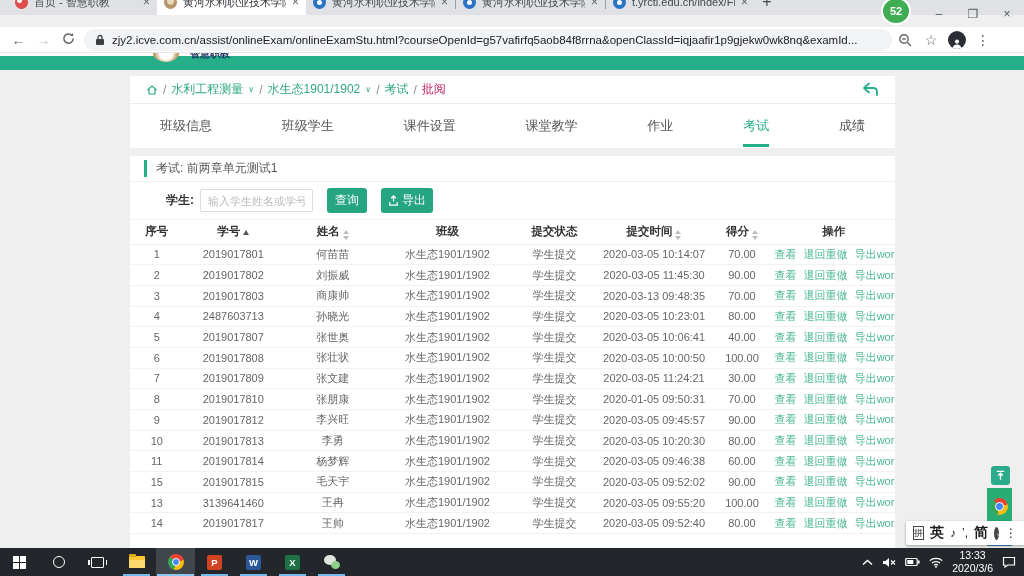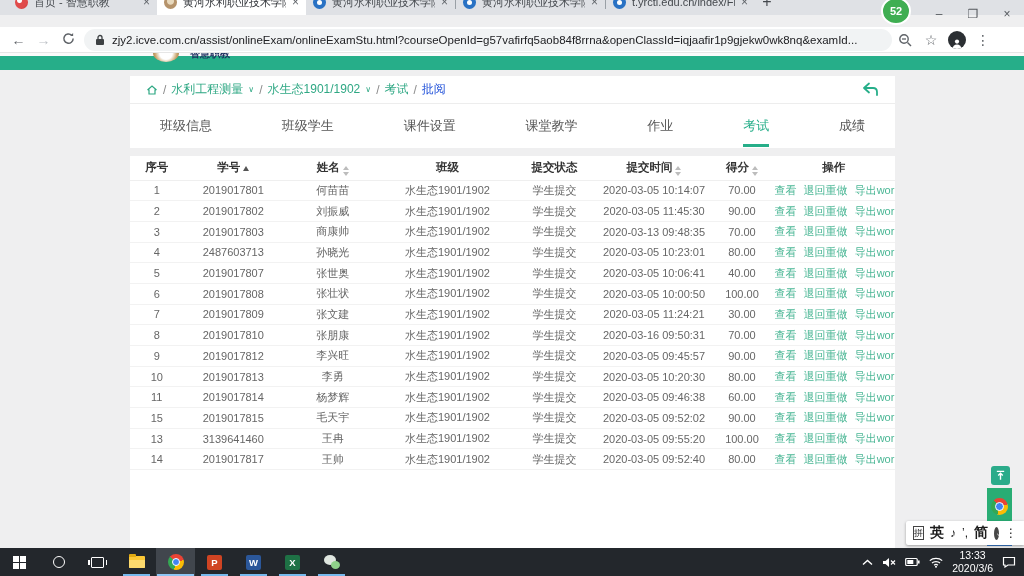--- a/index.html
+++ b/index.html
@@ -37,21 +37,21 @@
 .sliver { height:3px; background:#fafafa; }
 .greenbar { height:14px; background:#26ae89; }
 .sitelogo { position:absolute; left:153px; top:-9px; width:26px; height:18px; border-radius:50%; background:radial-gradient(circle,#fff 40%,#c8a36a 70%,#8a6b3c); }
 .sitelogo-text { position:absolute; left:190px; top:-6px; font-size:10px; font-weight:bold; color:#1c2d5e; }
 .content { position:absolute; left:130px; top:23px; width:765px; }
 .card { background:#fff; }
 .card1 { height:72px; margin-bottom:8px; }
 .crumbs { height:28px; border-bottom:1px solid #ededed; display:flex; align-items:center; padding:0 16px; font-size:12px; color:#2fa884; gap:5px; }
 .crumbs .sep { color:#8a8a8a; }
 .crumbs .caret { font-size:8px; color:#2fa884; }
-.crumbs .current { color:#1d4ed8; }
+.crumbs .current { color:#be185d; }
 .backarrow { margin-left:auto; display:flex; }
 .navtabs { height:43px; display:flex; align-items:stretch; justify-content:space-between; padding:0 30px; font-size:13px; color:#555; }
 .navtab { display:flex; align-items:center; border-bottom:3px solid transparent; padding-top:3px; }
 .navtab.active { color:#26ae89; border-bottom-color:#26ae89; }
 
 .card2 { height:392px; overflow:hidden; }
 .examtitle { height:26px; display:flex; align-items:center; padding-left:14px; border-bottom:1px solid #efefef; }
 .examtitle span { border-left:3px solid #26ae89; padding-left:9px; font-size:12px; color:#555; }
 .searchrow { height:38px; display:flex; align-items:center; padding-left:36px; border-bottom:1px solid #f4f4f4; }
 .searchrow label { font-size:12px; font-weight:bold; color:#333; margin-right:6px; }
@@ -218,20 +218,34 @@
         <span class="navtab">班级学生</span>
         <span class="navtab">课件设置</span>
         <span class="navtab">课堂教学</span>
         <span class="navtab">作业</span>
         <span class="navtab active">考试</span>
         <span class="navtab">成绩</span>
       </div>
     </div>
 
     <div class="card card2">
+      <div class="examtitle">
+        <span>考试: 前两章单元测试1</span>
+      </div>
+      <div class="searchrow">
+        <label>学生:</label>
+        <input placeholder="输入学生姓名或学号" style="">
+        <button class="btn btn-query">查询</button>
+        <button class="btn btn-export">
+          <svg width="11" height="11" viewBox="0 0 12 12">
+              <path d="M2 8v3h8V8M6 1v6M3.5 3.5 6 1l2.5 2.5" fill="none" stroke="#fff" stroke-width="1.4"></path>
+            </svg>
+          <span>导出</span>
+        </button>
+      </div>
 
       <table>
         <colgroup>
           <col style="width:7%">
             <col style="width:13%">
             <col style="width:13%">
             <col style="width:17%">
           <col style="width:11%">
             <col style="width:15%">
             <col style="width:8%">
@@ -364,21 +378,21 @@
                 <a>导出word</a>
               </td>
             </tr>
 
             <tr>
               <td>8</td>
               <td>2019017810</td>
               <td>张朋康</td>
               <td>水生态1901/1902</td>
               <td>学生提交</td>
-              <td>2020-03-16 09:50:31</td>
+              <td>2020-01-05 09:50:31</td>
               <td>70.00</td>
               <td class="ops">
                 <a>查看</a>
                 <a>退回重做</a>
                 <a>导出word</a>
               </td>
             </tr>
 
             <tr>
               <td>9</td>

